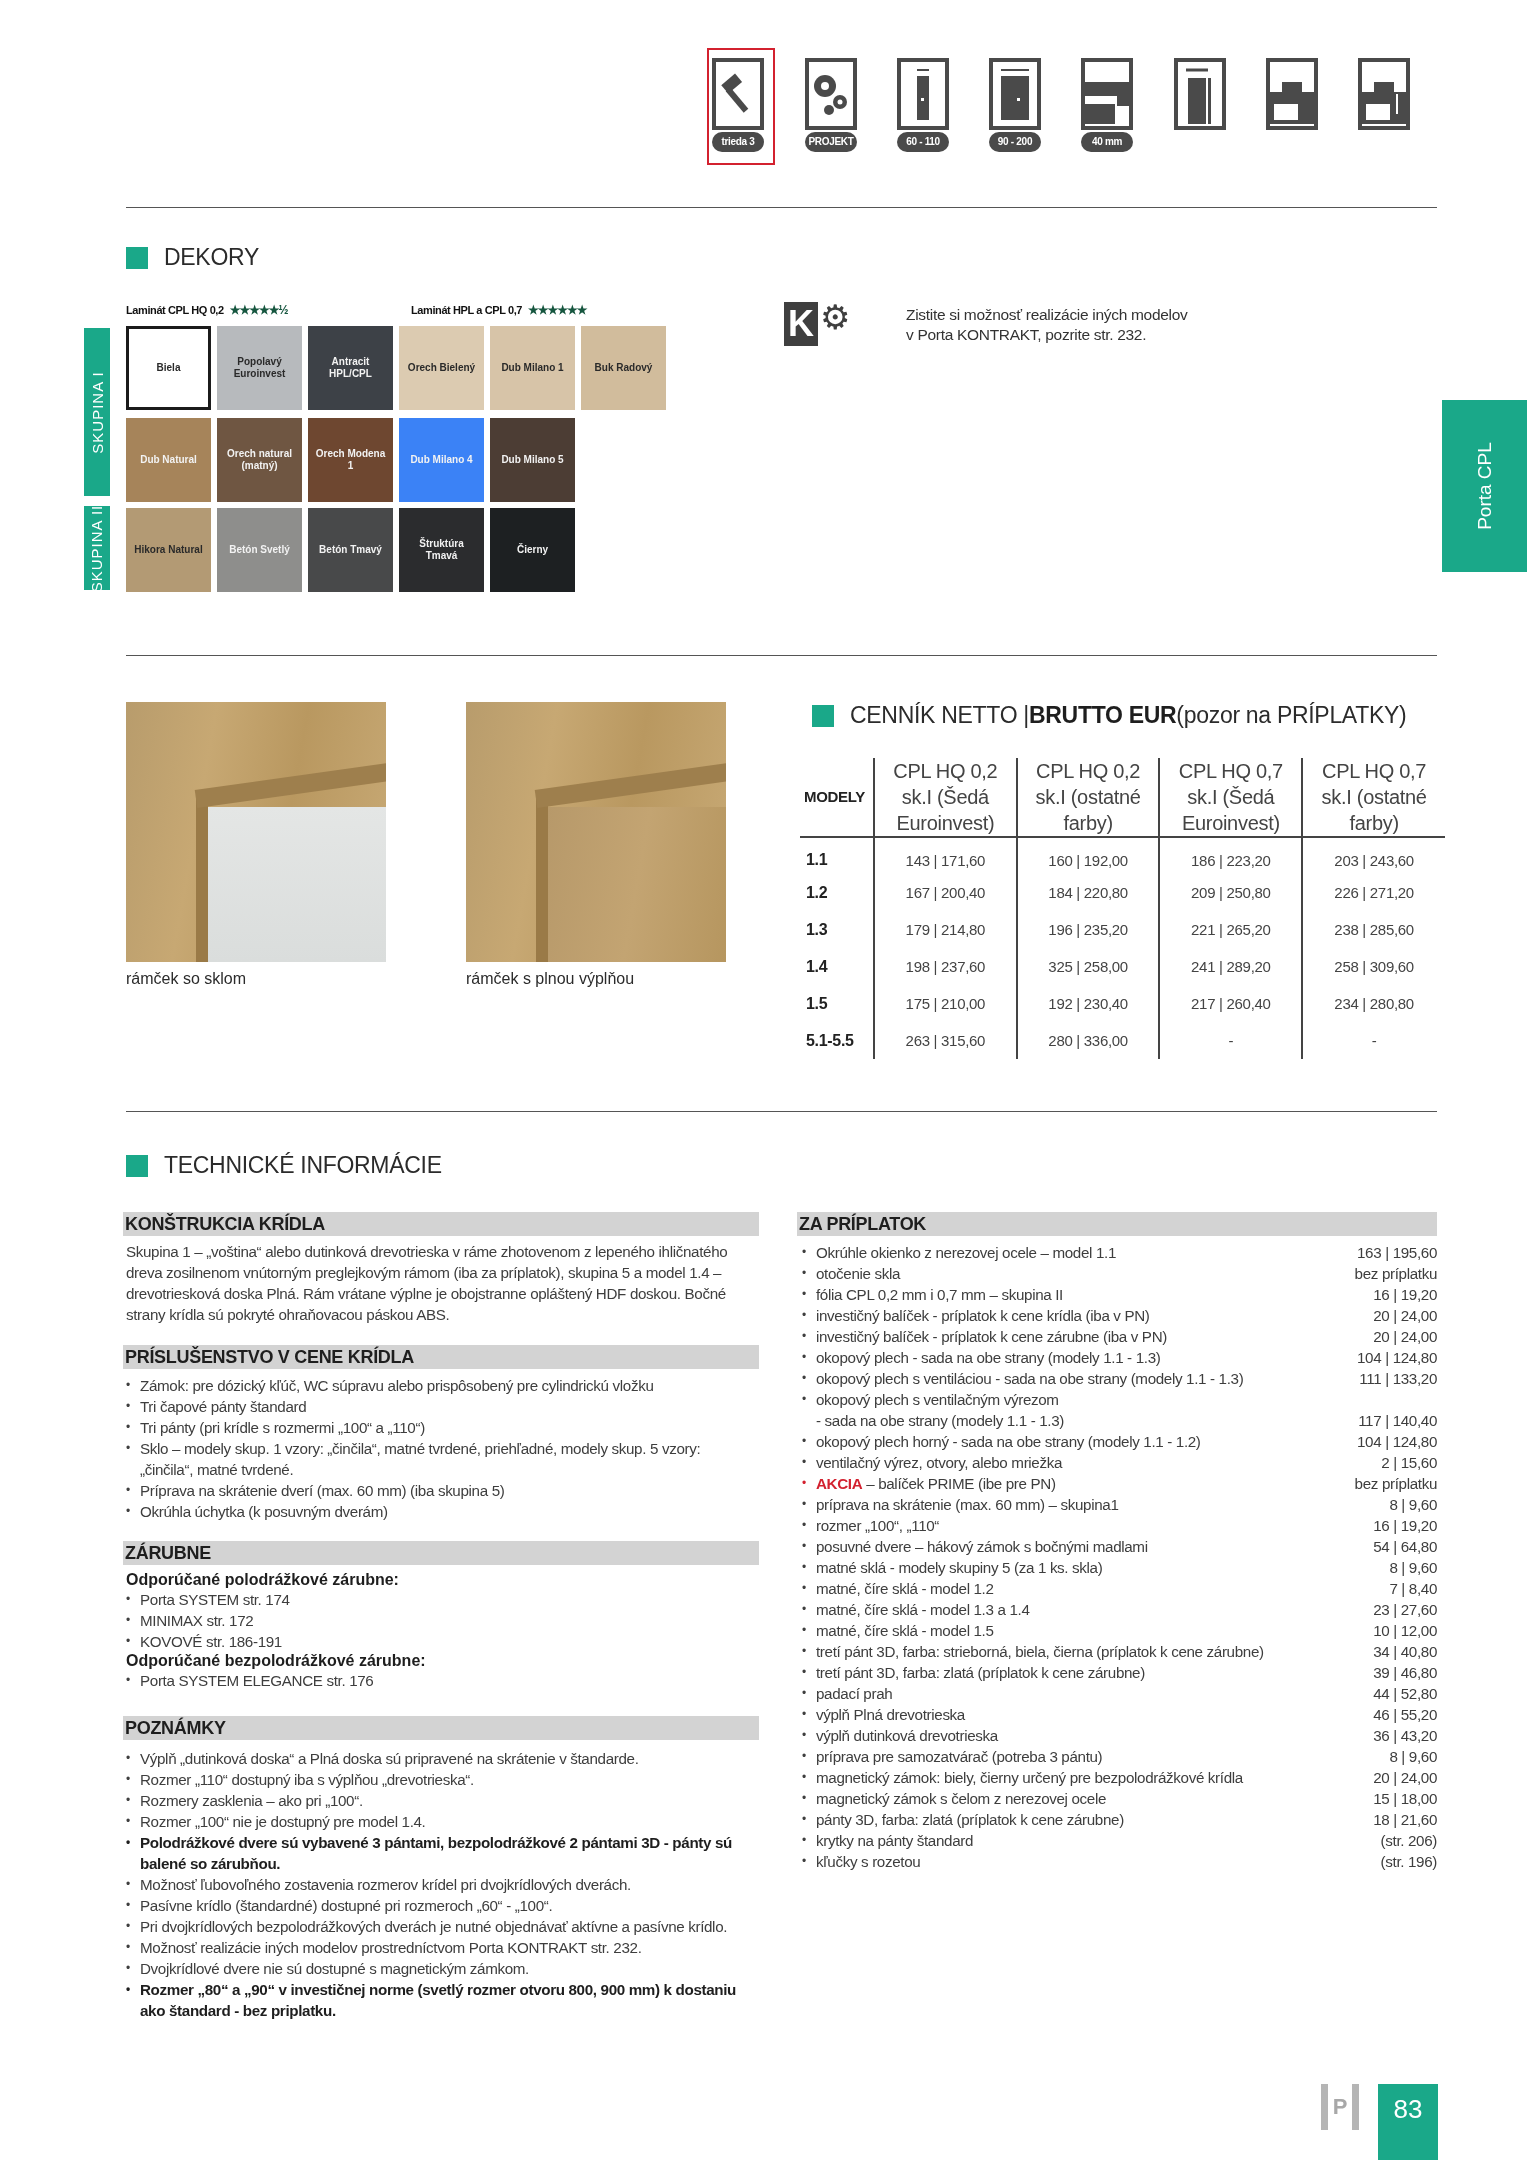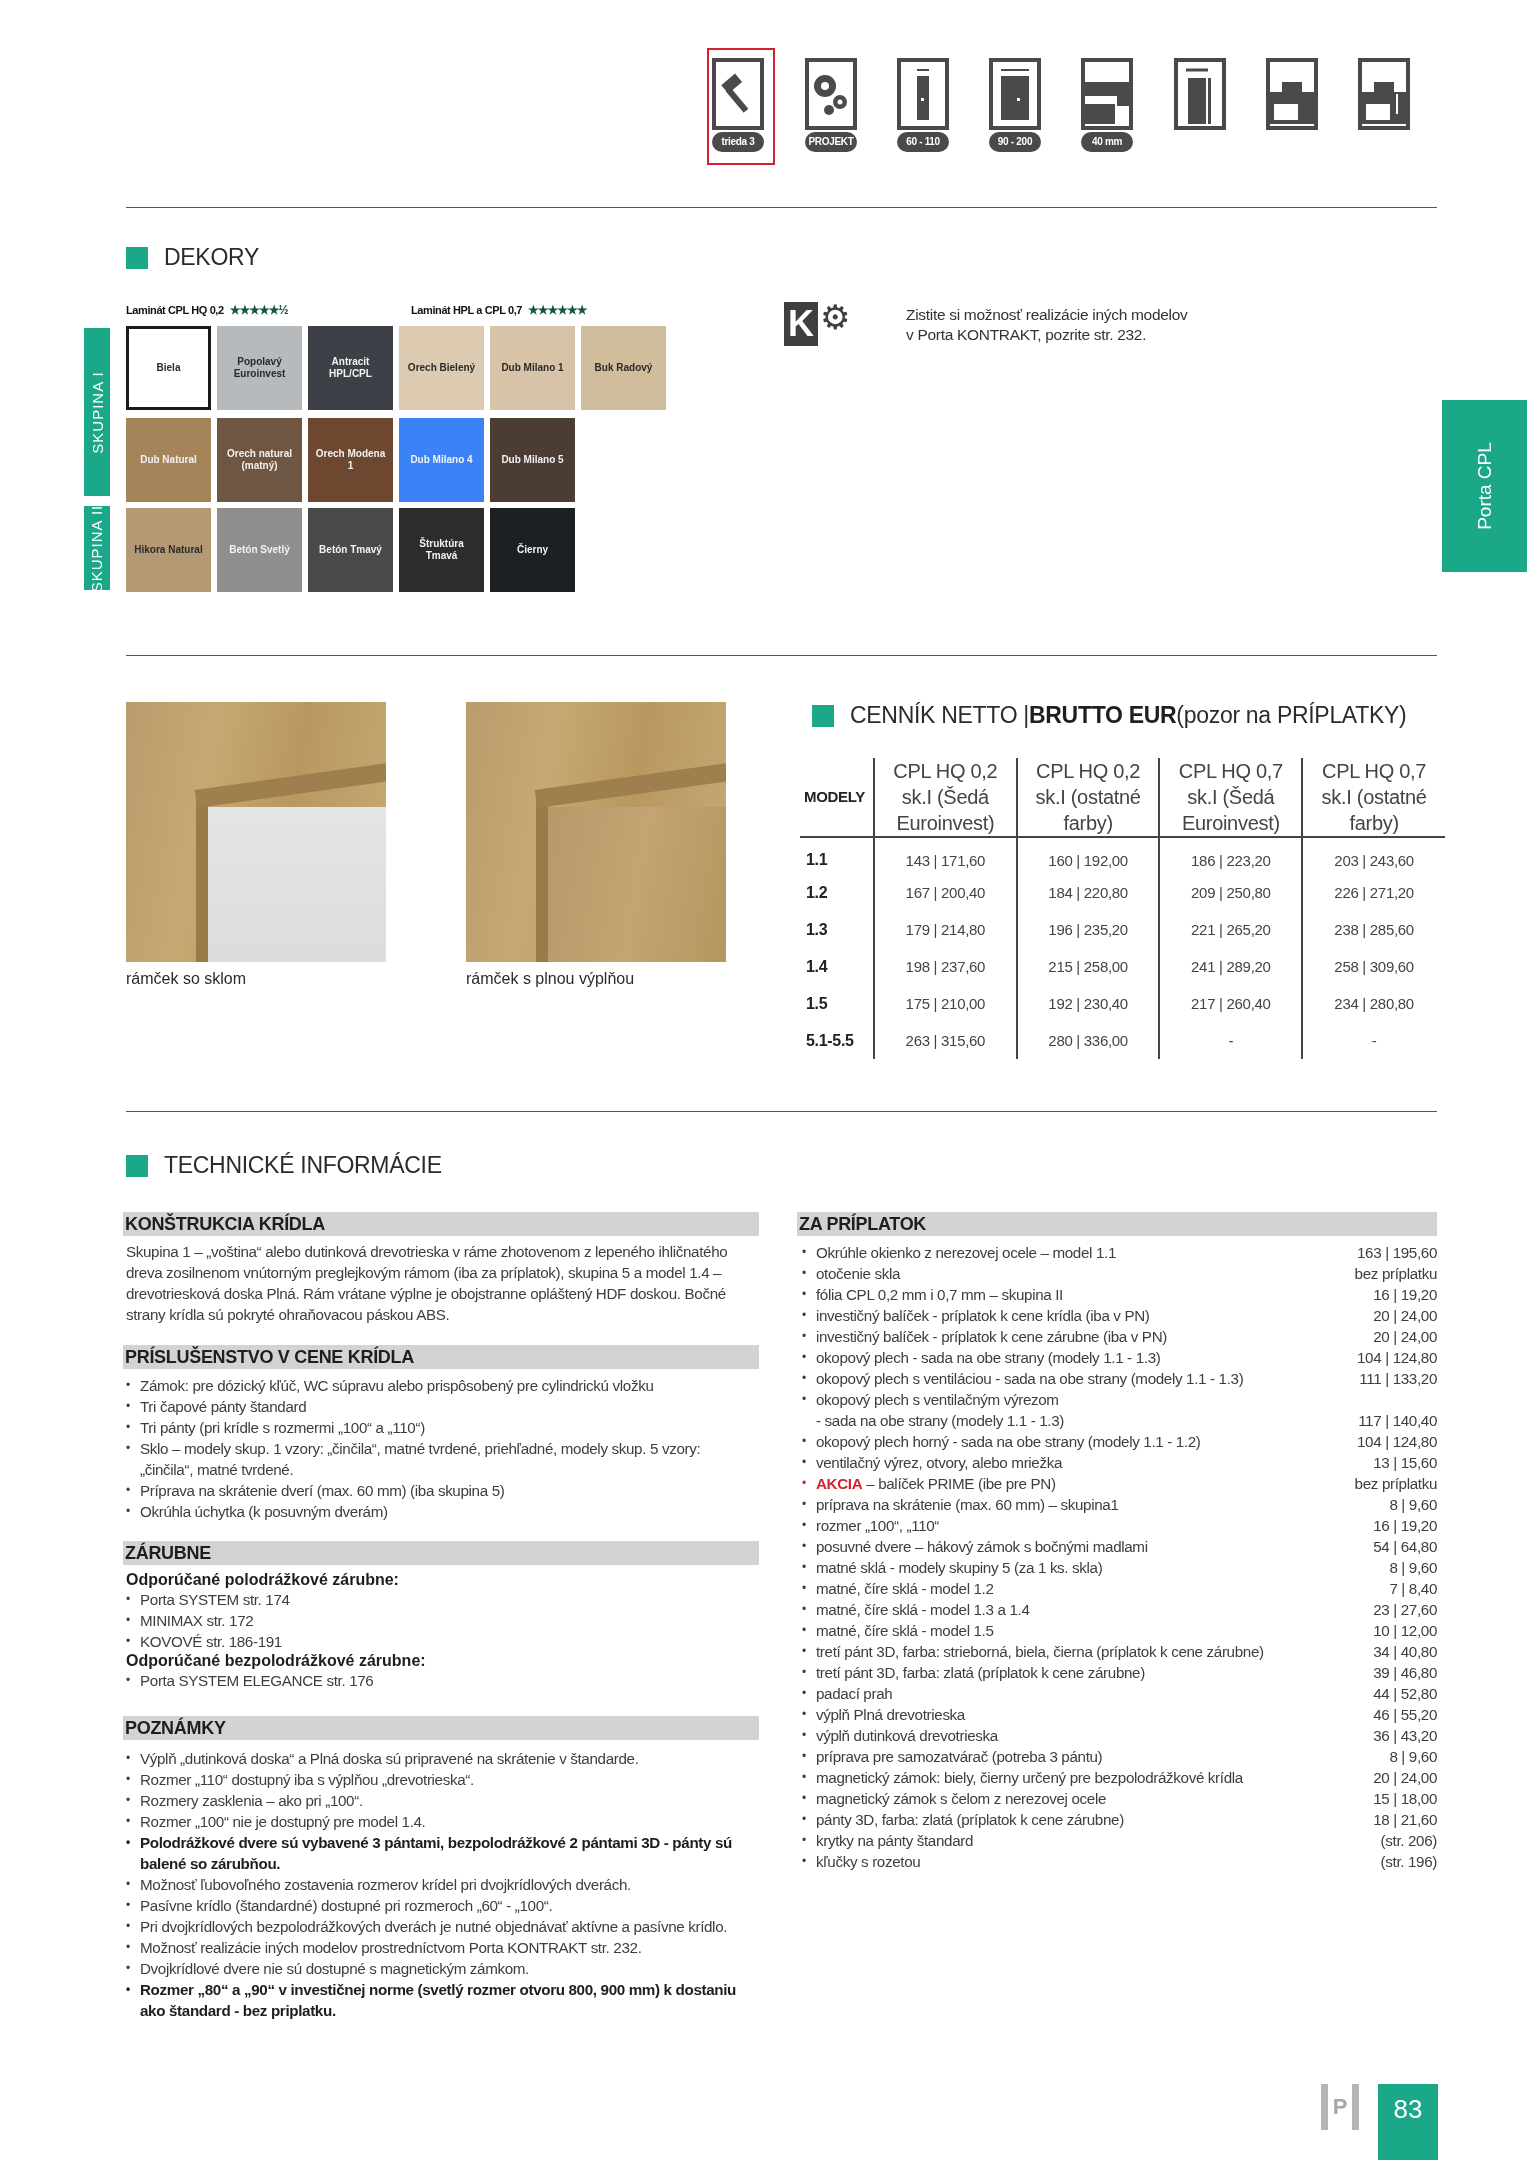--- a/index.html
+++ b/index.html
@@ -273,21 +273,21 @@
       <tr>
         <td class="m">1.3</td>
         <td>179 | 214,80</td>
         <td>196 | 235,20</td>
         <td>221 | 265,20</td>
         <td>238 | 285,60</td>
       </tr>
       <tr>
         <td class="m">1.4</td>
         <td>198 | 237,60</td>
-        <td>215 | 258,00</td>
+        <td>325 | 258,00</td>
         <td>241 | 289,20</td>
         <td>258 | 309,60</td>
       </tr>
       <tr>
         <td class="m">1.5</td>
         <td>175 | 210,00</td>
         <td>192 | 230,40</td>
         <td>217 | 260,40</td>
         <td>234 | 280,80</td>
       </tr>
@@ -387,21 +387,21 @@
     <li style="list-style: none;">
       <span><span>- sada na obe strany (modely 1.1 - 1.3)</span></span>
       <span class="price">117 | 140,40</span>
     </li>
     <li>
       <span><span>okopový plech horný - sada na obe strany (modely 1.1 - 1.2)</span></span>
       <span class="price">104 | 124,80</span>
     </li>
     <li>
       <span><span>ventilačný výrez, otvory, alebo mriežka</span></span>
-      <span class="price">13 | 15,60</span>
+      <span class="price">2 | 15,60</span>
     </li>
     <li class="red">
       <span><span class="akcia">AKCIA</span><span> – balíček PRIME (ibe pre PN)</span></span>
       <span class="price">bez príplatku</span>
     </li>
     <li>
       <span><span>príprava na skrátenie (max. 60 mm) – skupina1</span></span>
       <span class="price">8 | 9,60</span>
     </li>
     <li>

